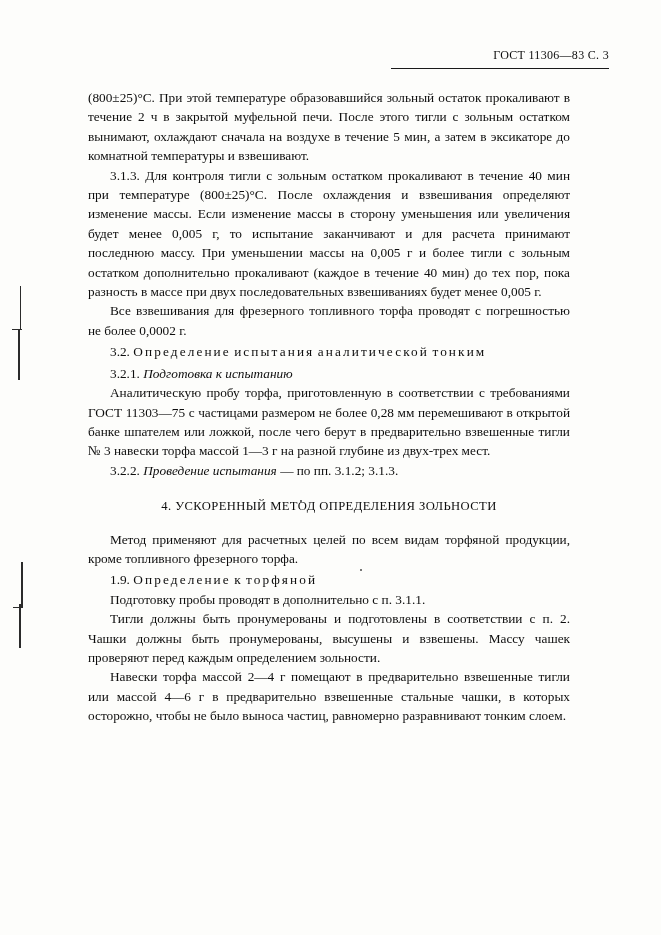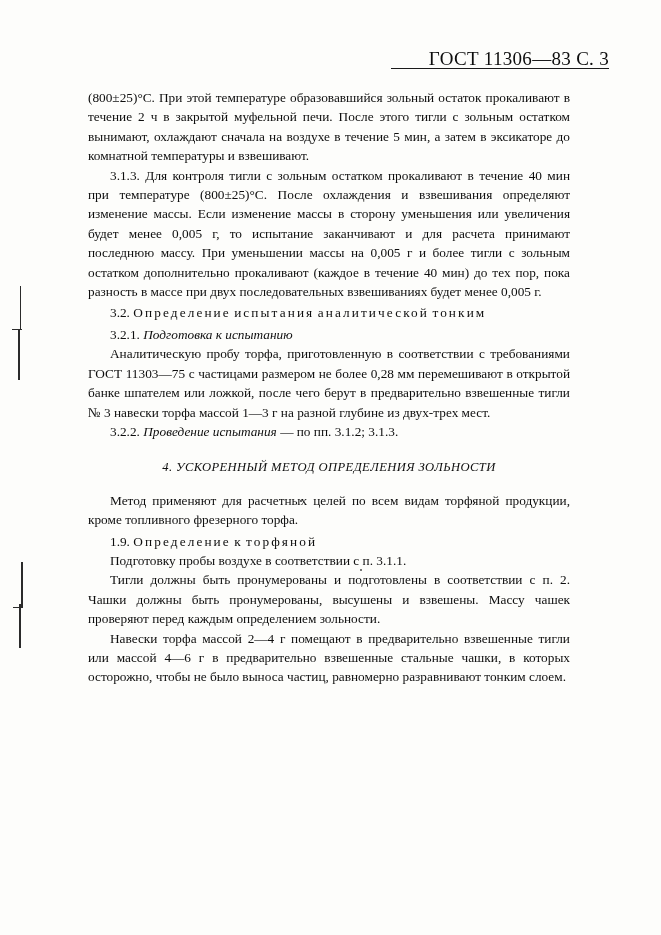--- a/index.html
+++ b/index.html
@@ -18,21 +18,21 @@
     position: relative;
     width: 661px;
     height: 935px;
     background: #fdfdfb;
   }
   .header {
     position: absolute;
     top: 48px;
     right: 52px;
     font-family: "Liberation Serif", serif;
-    font-size: 19px;
+    font-size: 12px;
     letter-spacing: 0.3px;
     color: #0d0d0d;
     white-space: nowrap;
   }
   .header-rule {
     position: absolute;
     top: 68px;
     right: 52px;
     width: 218px;
     height: 1px;
@@ -65,21 +65,20 @@
   .it {
     font-style: italic;
   }
   .center-head {
     text-align: center;
     text-indent: 0;
     font-size: 12.6px;
     letter-spacing: 0.4px;
     margin-top: 17px;
     margin-bottom: 13px;
-    font-style: italic;
   }
   
   .mark {
     position: absolute;
     left: 0;
     width: 34px;
   }
   .mark span {
     display: block;
     background: #2b2b2b;
@@ -127,20 +126,21 @@
     </div>
   <div class="speck" style="top:569px;left:360px;width:2px;height:2px;"></div>
   <div class="speck" style="top:500px;left:300px;width:1.5px;height:1.5px;"></div>
 
   <div class="body-text">
 
     <p class="noindent">(800±25)°С. При этой температуре образовавшийся зольный остаток прокаливают в течение 2 ч в закрытой муфельной печи. После этого тигли с зольным остатком вынимают, охлаждают сначала на воздухе в течение 5 мин, а затем в эксикаторе до комнатной температуры и взвешивают.</p>
 
     <p>3.1.3. Для контроля тигли с зольным остатком прокаливают в течение 40 мин при температуре (800±25)°С. После охлаждения и взвешивания определяют изменение массы. Если изменение массы в сторону уменьшения или увеличения будет менее 0,005 г, то испытание заканчивают и для расчета принимают последнюю массу. При уменьшении массы на 0,005 г и более тигли с зольным остатком дополнительно прокаливают (каждое в течение 40 мин) до тех пор, пока разность в массе при двух последовательных взвешиваниях будет менее 0,005 г.</p>
 
+    <p>Все взвешивания для фрезерного топливного торфа проводят с погрешностью не более 0,0002 г.</p>
 
     <p class="sec-title">
       <span>3.2.</span>
       <span class="spaced">Определение</span>
       <span class="spaced">испытания</span>
       <span class="spaced">аналитической</span>
       <span class="spaced">тонким</span>
     </p>
 
     <p class="sec-title">
@@ -161,20 +161,20 @@
 
     <p>Метод применяют для расчетных целей по всем видам торфяной продукции, кроме топливного фрезерного торфа.</p>
 
     <p class="sec-title">
       <span>1.9.</span>
       <span class="spaced">Определение</span>
       <span class="spaced">к</span>
       <span class="spaced">торфяной</span>
     </p>
 
-    <p>Подготовку пробы воздухе в соответствии с п. 3.1.1.</p>
+    <p>Подготовку пробы проводят в дополнительно с п. 3.1.1.</p>
 
     <p>Тигли должны быть пронумерованы и подготовлены в соответствии с п. 2. Чашки должны быть пронумерованы, высушены и взвешены. Массу чашек проверяют перед каждым определением зольности.</p>
 
     <p>Навески торфа массой 2—4 г помещают в предварительно взвешенные тигли или массой 4—6 г в предварительно взвешенные стальные чашки, в которых осторожно, чтобы не было выноса частиц, равномерно разравнивают тонким слоем.</p>
 
   </div>
 </div>
 
 </body></html>

